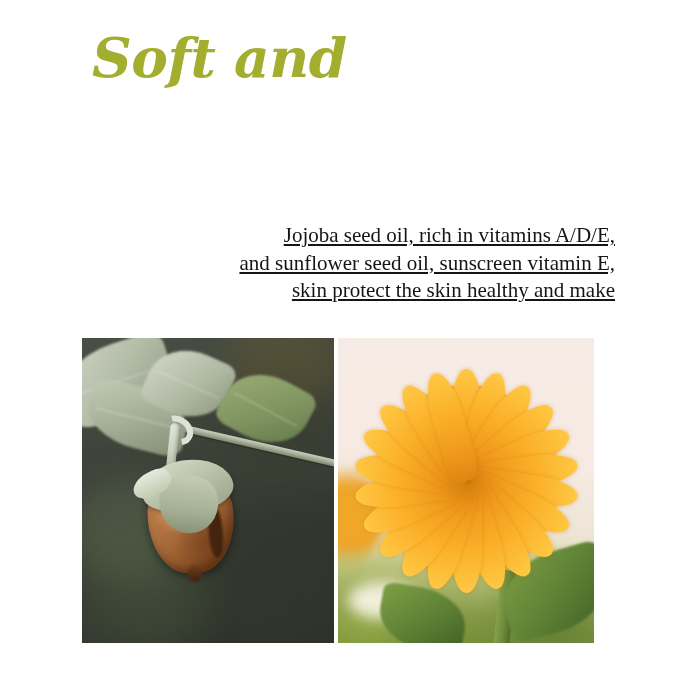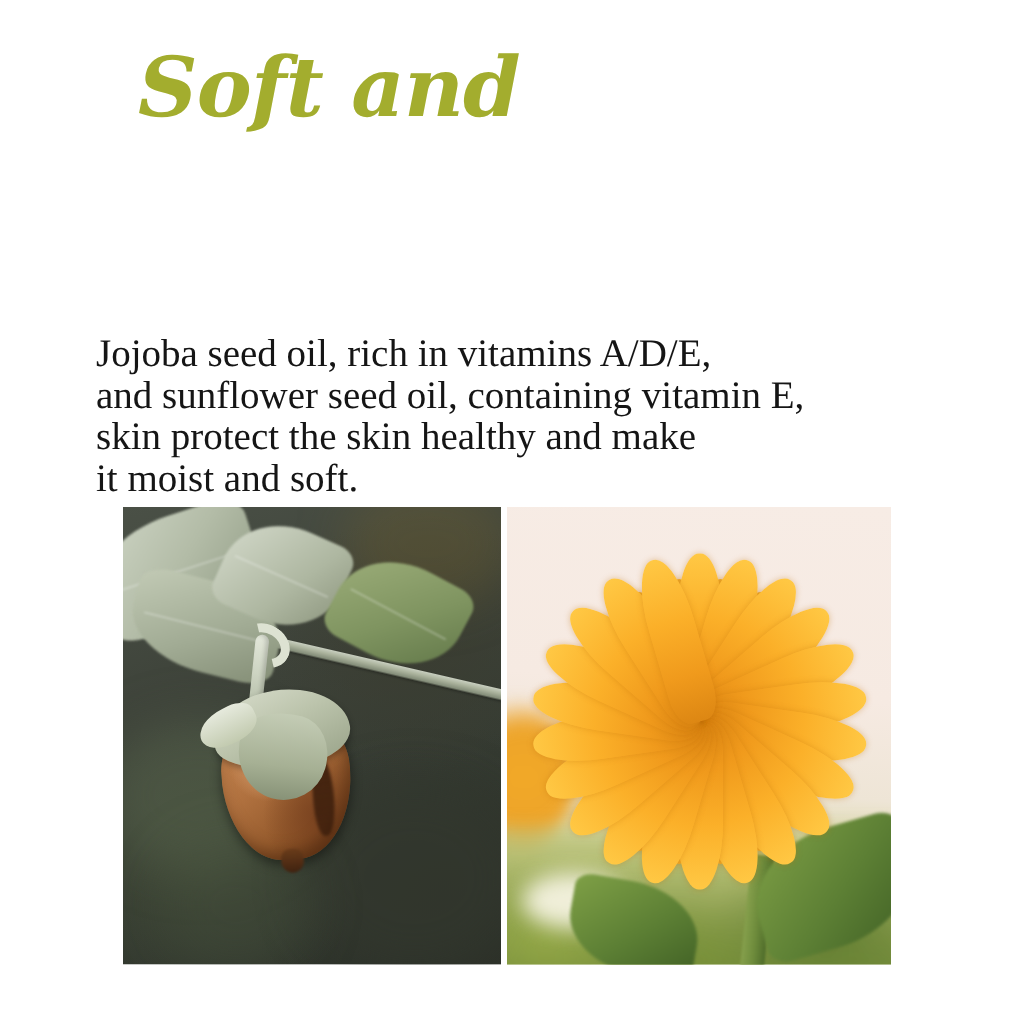--- a/index.html
+++ b/index.html
@@ -42,25 +42,26 @@
     font-size: 55px;
     letter-spacing: -0.3px;
   }
 
   
   .bodycopy {
     position: absolute;
     left: 64px;
     top: 222px;
     width: 551px;
-    text-align: left;
+    text-align: right;
     color: #151515;
     font-family: "Liberation Serif", "DejaVu Serif", serif;
-    font-size: 26px;
+    font-size: 21px;
     line-height: 27.5px;
+    text-decoration: underline;
   }
   .bodycopy .bline {
     display: block;
     white-space: nowrap;
   }
 
   
   .photo-strip {
     position: absolute;
     left: 82px;
@@ -369,23 +370,22 @@
 <body>
 
 <div class="page">
 
   <div class="headline">
     <div class="headline-line line1 nosel">Soft and</div>
   </div>
 
   <div class="bodycopy">
     <span class="bline">Jojoba seed oil, rich in vitamins A/D/E,</span>
-    <span class="bline">and sunflower seed oil, containing vitamin E,</span>
+    <span class="bline">and sunflower seed oil, sunscreen vitamin E,</span>
     <span class="bline">skin protect the skin healthy and make</span>
-    <span class="bline">it moist and soft.</span>
   </div>
 
   <div class="photo-strip">
 
     <div class="photo photo-left">
       <div class="jojoba-bg"></div>
       <div class="jojoba-blurblob blob-a"></div>
       <div class="jojoba-blurblob blob-b"></div>
       <div class="jojoba-blurblob blob-c"></div>
       <div class="jojoba-blurblob blob-d"></div>

